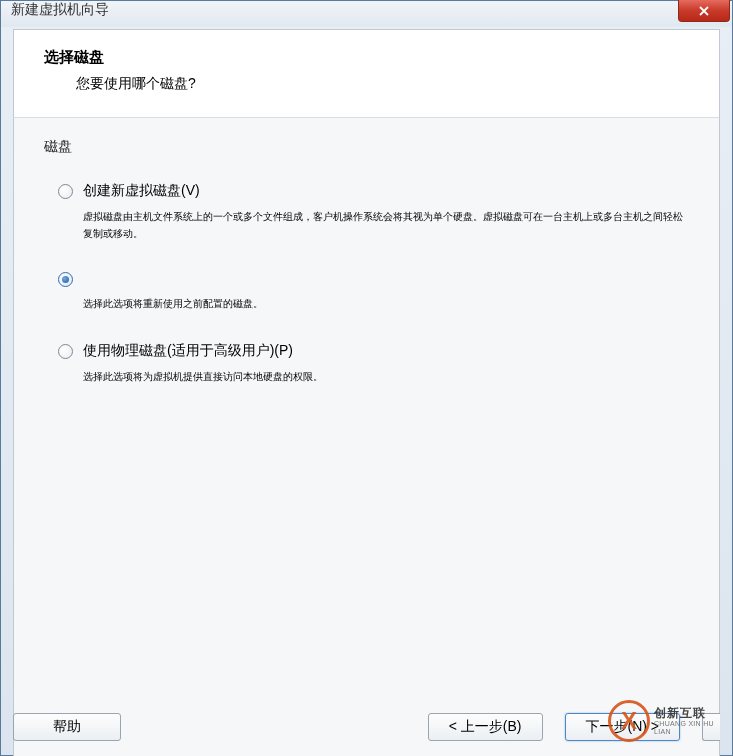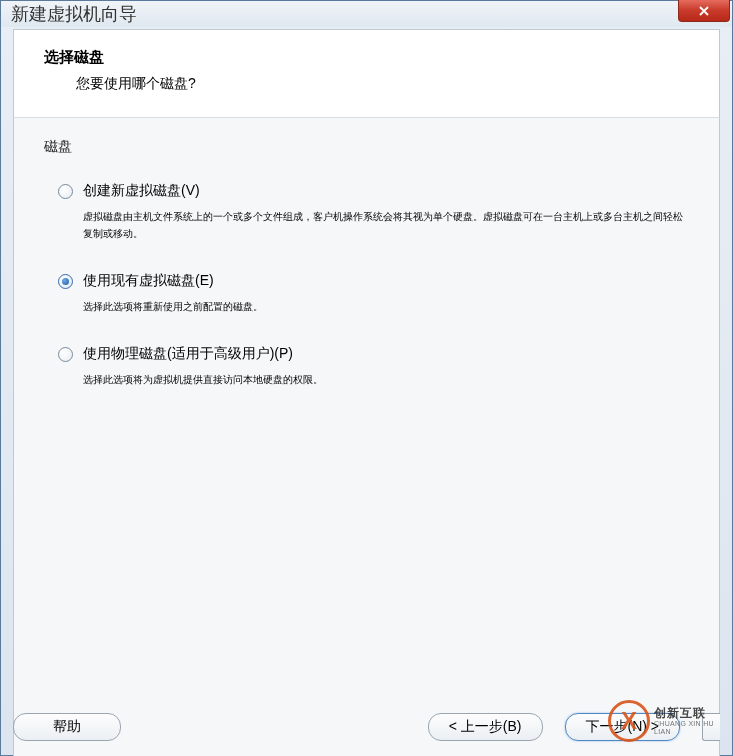--- a/index.html
+++ b/index.html
@@ -19,23 +19,22 @@
       width: 733px;
       height: 756px;
       background: linear-gradient(to bottom, #e8eef5 0%, #dce5ef 100%);
       border: 1px solid #5a7a9c;
       position: relative;
     }
     .titlebar {
       height: 26px;
       background: linear-gradient(to bottom, #f0f4f8 0%, #e0e8f0 100%);
       display: flex;
-      align-items: center;
       padding-left: 10px;
-      font-size: 18px;
+      font-size: 14px;
       color: #333;
       position: relative;
     }
     .close-btn {
       position: absolute;
       right: 2px;
       top: -1px;
       width: 52px;
       height: 22px;
       background: linear-gradient(to bottom, #e56b5e 0%, #c83a2a 50%, #b82818 100%);
@@ -141,21 +140,21 @@
       display: flex;
       gap: 22px;
     }
     .btn {
       height: 28px;
       padding: 0 20px;
       font-size: 14px;
       color: #000;
       background: linear-gradient(to bottom, #fdfdfd 0%, #ebeff3 100%);
       border: 1px solid #9aa5b0;
-      border-radius: 13px;
+      border-radius: 3px;
       cursor: pointer;
       display: flex;
       align-items: center;
       justify-content: center;
       min-width: 108px;
     }
     .btn.default-btn {
       border: 1px solid #4a88c8;
       box-shadow: 0 0 2px rgba(74,136,200,0.6);
     }
@@ -236,21 +235,20 @@
       <div class="radio-row">
         <div class="radio-circle"></div>
         <span class="radio-label">创建新虚拟磁盘(V)</span>
       </div>
       <div class="radio-description">虚拟磁盘由主机文件系统上的一个或多个文件组成，客户机操作系统会将其视为单个硬盘。虚拟磁盘可在一台主机上或多台主机之间轻松复制或移动。</div>
     </div>
 
     <div class="radio-option">
       <div class="radio-row">
         <div class="radio-circle selected"></div>
-        <span class="radio-label">使用现有虚拟磁盘(E)</span>
       </div>
       <div class="radio-description">选择此选项将重新使用之前配置的磁盘。</div>
     </div>
 
     <div class="radio-option">
       <div class="radio-row">
         <div class="radio-circle"></div>
         <span class="radio-label">使用物理磁盘(适用于高级用户)(P)</span>
       </div>
       <div class="radio-description">选择此选项将为虚拟机提供直接访问本地硬盘的权限。</div>

